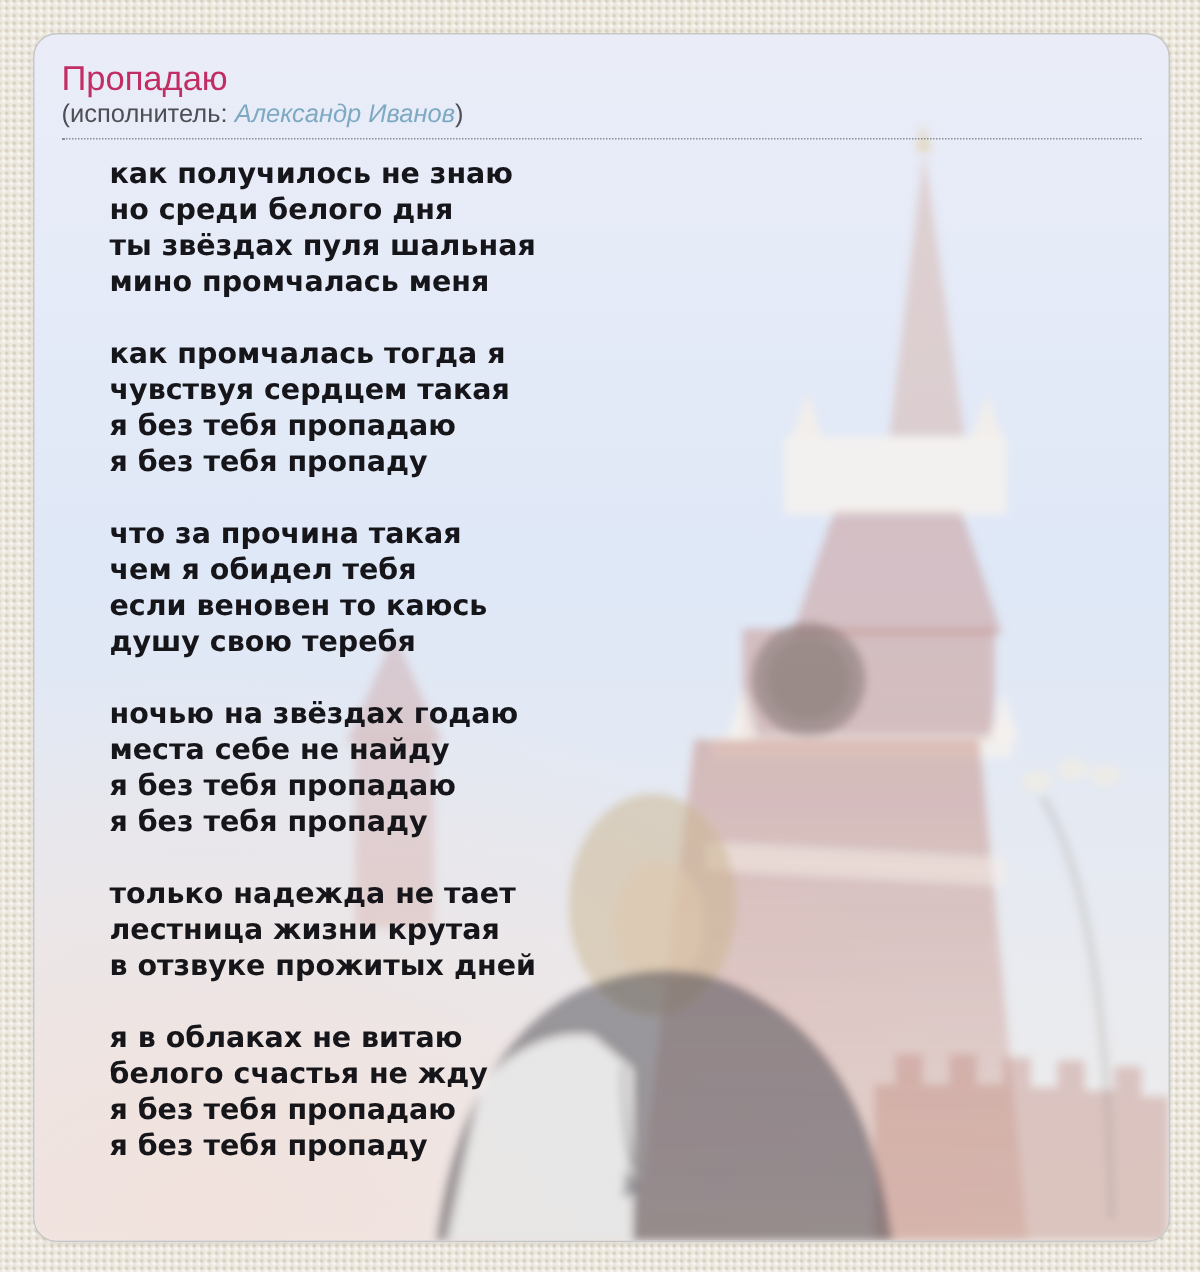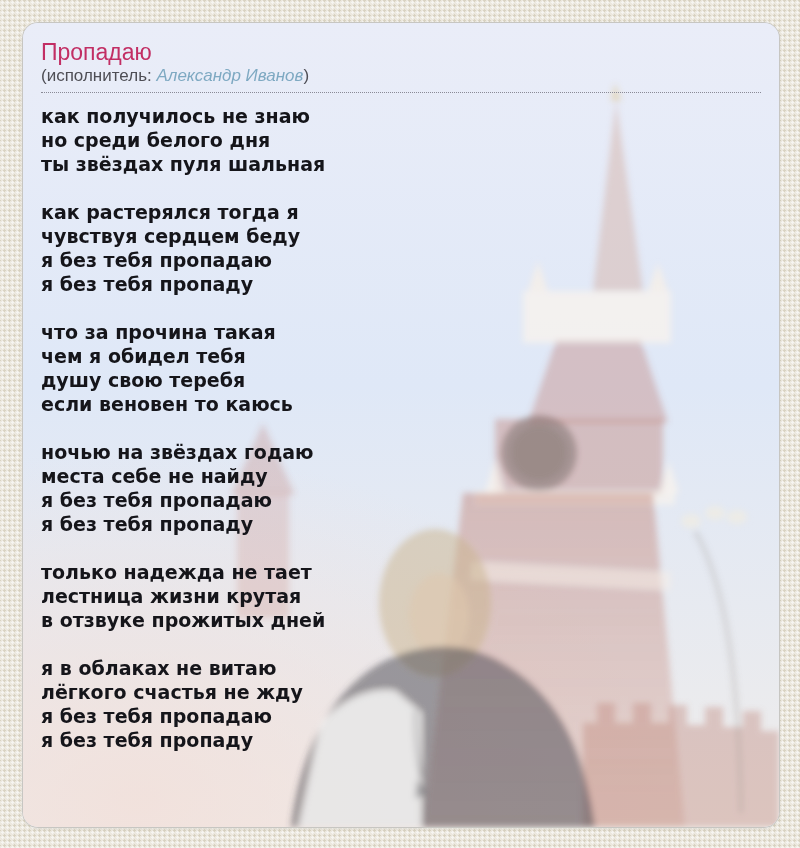--- a/index.html
+++ b/index.html
@@ -65,20 +65,21 @@
   .header{
     border-bottom:1px dotted var(--separator);
     padding-bottom:6px;
   }
   .lyrics{
     margin-top:11px;
     font-family:"DejaVu Sans", sans-serif;
     font-weight:700;
     font-size:19px;
     color:var(--lyrics);
+    margin-left:32px;
   }
   .verse{margin-bottom:24px;}
   .verse:last-child{margin-bottom:0;}
   .line{line-height:24px; white-space:nowrap;}
 </style>
 </head>
 <body>
 
 <div class="card">
 
@@ -150,45 +151,46 @@
     <div class="header">
       <div class="song-title">Пропадаю</div>
       <div class="artist-line"><span>(исполнитель: </span><a class="artist-link">Александр Иванов</a><span>)</span></div>
     </div>
 
     <div class="lyrics">
       <div class="verse">
         <div class="line">как получилось не знаю</div>
         <div class="line">но среди белого дня</div>
         <div class="line">ты звёздах пуля шальная</div>
+        <div class="line">мино промчалась меня</div>
       </div>
       <div class="verse">
-        <div class="line">как растерялся тогда я</div>
-        <div class="line">чувствуя сердцем беду</div>
+        <div class="line">как промчалась тогда я</div>
+        <div class="line">чувствуя сердцем такая</div>
         <div class="line">я без тебя пропадаю</div>
         <div class="line">я без тебя пропаду</div>
       </div>
       <div class="verse">
         <div class="line">что за прочина такая</div>
         <div class="line">чем я обидел тебя</div>
+        <div class="line">если веновен то каюсь</div>
         <div class="line">душу свою теребя</div>
-        <div class="line">если веновен то каюсь</div>
       </div>
       <div class="verse">
         <div class="line">ночью на звёздах годаю</div>
         <div class="line">места себе не найду</div>
         <div class="line">я без тебя пропадаю</div>
         <div class="line">я без тебя пропаду</div>
       </div>
       <div class="verse">
         <div class="line">только надежда не тает</div>
         <div class="line">лестница жизни крутая</div>
         <div class="line">в отзвуке прожитых дней</div>
       </div>
       <div class="verse">
         <div class="line">я в облаках не витаю</div>
-        <div class="line">лёгкого счастья не жду</div>
+        <div class="line">белого счастья не жду</div>
         <div class="line">я без тебя пропадаю</div>
         <div class="line">я без тебя пропаду</div>
       </div>
     </div>
   </div>
 </div>
 
 </body></html>

